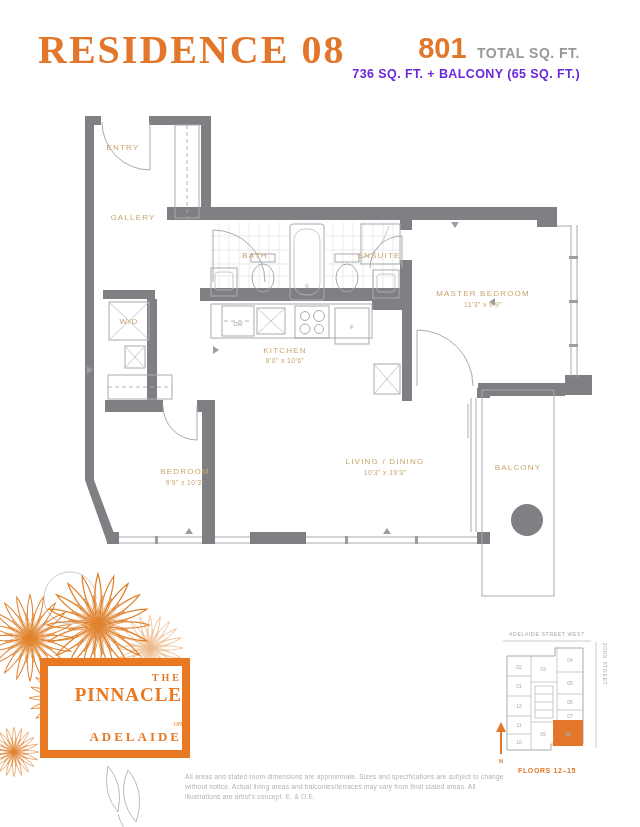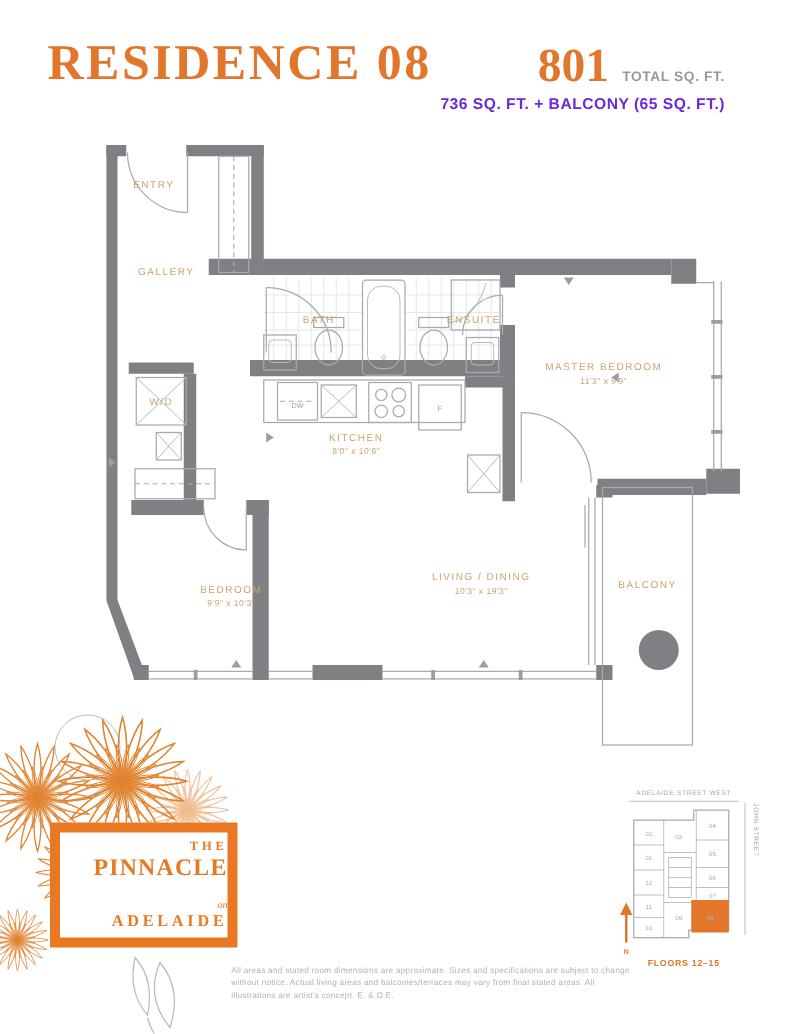--- a/index.html
+++ b/index.html
@@ -4,23 +4,23 @@
 <style>
   html,body{margin:0;padding:0;background:#fff;}
   .page{position:relative;width:608px;height:827px;background:#ffffff;overflow:hidden;
         font-family:"Liberation Sans",sans-serif;}
   
   .hdr-left{position:absolute;left:38px;top:30px;}
   .res-title{font-family:"Liberation Serif",serif;font-weight:bold;color:#E2762B;
              font-size:40px;letter-spacing:2px;line-height:1;}
   .res-sub{color:#96989A;font-size:13.5px;letter-spacing:.8px;margin-top:6px;font-weight:bold;}
   .hdr-right{position:absolute;right:28px;top:34px;text-align:right;}
-  .sq-big{font-family:Liberation Serif, serif;font-weight:bold;color:#E2762B;
-          font-size:38px;line-height:1;vertical-align:baseline;}
-  .sq-unit{color:#96989A;font-size:11px;font-weight:bold;letter-spacing:.5px;margin-left:6px;margin-top:34px;}
+  .sq-big{font-family:Liberation Sans, sans-serif;font-weight:bold;color:#E2762B;
+          font-size:29px;line-height:1;vertical-align:baseline;}
+  .sq-unit{color:#96989A;font-size:14px;font-weight:bold;letter-spacing:.5px;margin-left:6px;margin-top:34px;}
   .sq-break{color:#6d28d9;font-size:12.5px;font-weight:bold;letter-spacing:.4px;margin-top:4px;}
   
   #plan{position:absolute;left:85px;top:108px;}
   .walls{fill:#7E8083;stroke:none;}
   .thin{stroke:#A8AAAD;stroke-width:1;fill:none;}
   .thin2{stroke:#B9BBBD;stroke-width:.8;fill:none;}
   .grid{stroke:#E2E3E5;stroke-width:.7;fill:none;}
   .dash{stroke:#A8AAAD;stroke-width:.9;fill:none;stroke-dasharray:4 3;}
   .rlabel{fill:#C9A46C;font-size:8px;letter-spacing:1.2px;text-anchor:middle;
           font-family:"Liberation Sans",sans-serif;}

